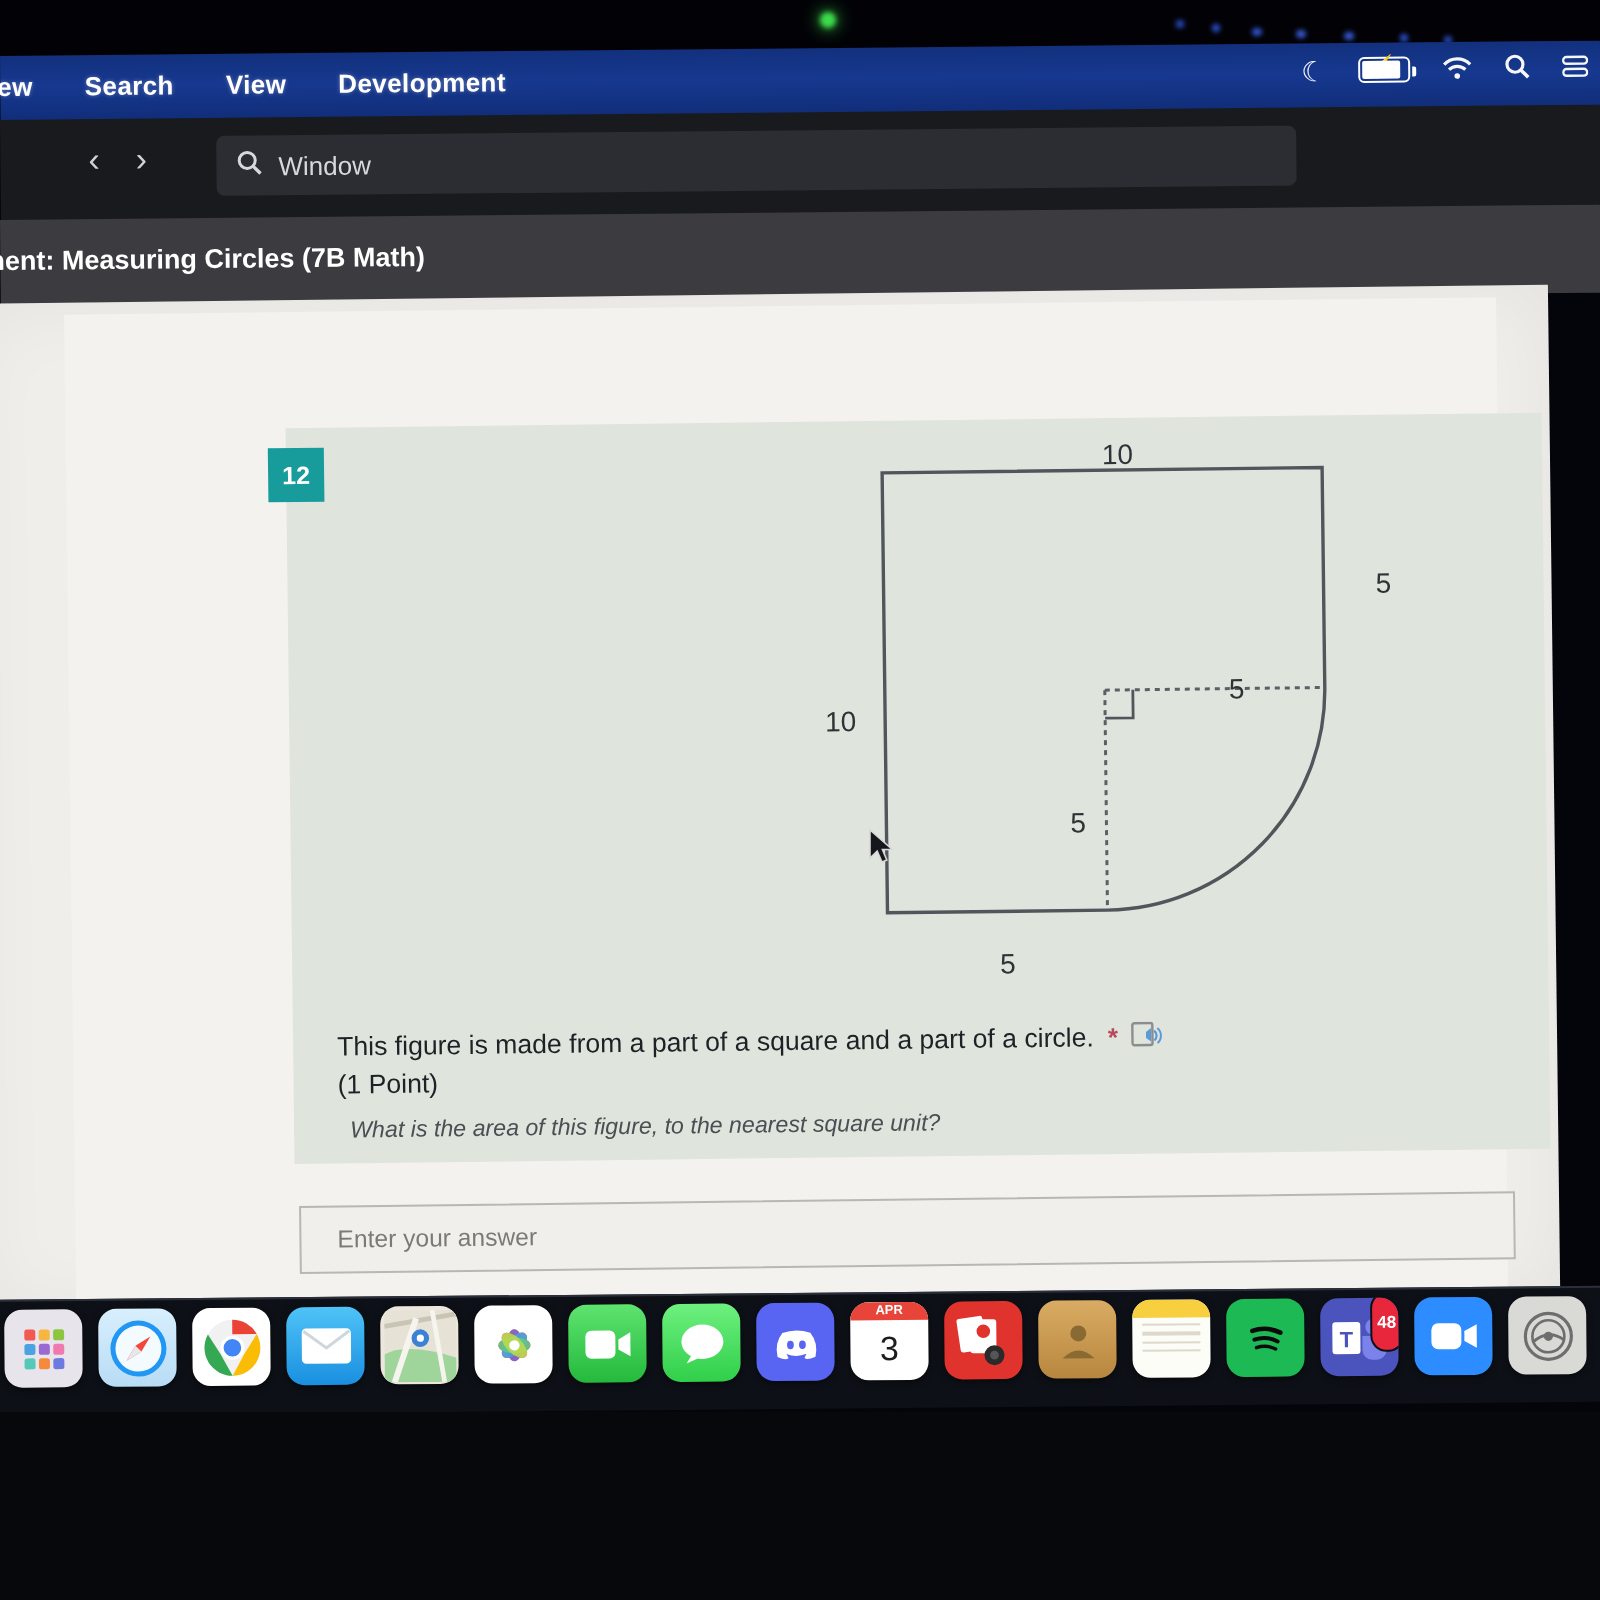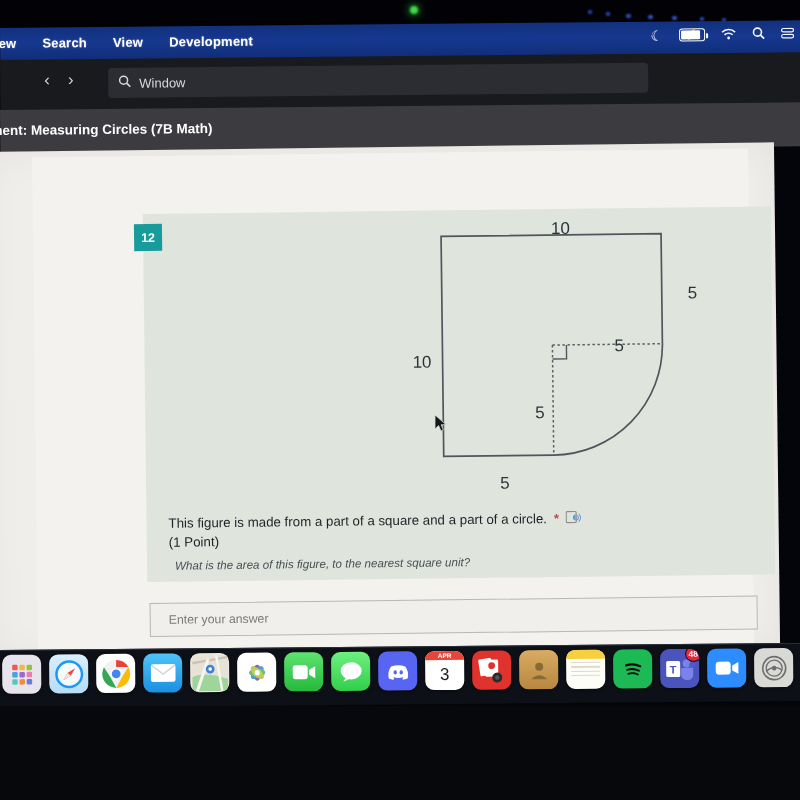--- a/index.html
+++ b/index.html
@@ -96,21 +96,21 @@
   .qnum {
     position: absolute; left: -9px; top: 10px; width: 28px; height: 27px;
     background: #179b9b; color: #fff; font-size: 12.5px; font-weight: bold;
     display: flex; align-items: center; justify-content: center;
   }
 
   
   .figure { position: absolute; left: 272px; top: 4px; width: 290px; height: 290px; }
   .figure svg { width: 100%; height: 100%; display: block; }
   .flabel {
-    position: absolute; color: #2e3338; font-size: 17px;
+    position: absolute; color: #2e3338; font-size: 14px;
     font-family: "Liberation Sans", sans-serif;
   }
   .lbl-top   { left: 136px; top: 6px; }
   .lbl-right { left: 272px; top: 72px; }
   .lbl-left  { left: -4px;  top: 138px; }
   .lbl-bottom{ left: 82px;  top: 260px; }
   .lbl-rad-h { left: 198px; top: 124px; }
   .lbl-rad-v { left: 118px; top: 190px; }
 
   
@@ -150,21 +150,21 @@
   .dock {
     position: absolute; left: 12px; top: 4px; display: flex; align-items: center; gap: 8px;
   }
   .dicon {
     width: 39px; height: 39px; border-radius: 9px; position: relative;
     display: flex; align-items: center; justify-content: center;
     font-size: 16px; color: #fff; overflow: hidden;
     box-shadow: 0 1px 3px rgba(0,0,0,.5);
   }
   .badge {
-    position: absolute; right: -3px; top: -3px; min-width: 15px; height: 16px;
+    position: absolute; right: -3px; top: -3px; min-width: 15px; height: 30px;
     background: #e8273d; color: #fff; border-radius: 8px; font-size: 8.5px;
     display: flex; align-items: center; justify-content: center; padding: 0 3px;
     font-weight: bold; border: 1px solid #0d1016;
   }
   .bottom-void {
     position: absolute; left: 0; top: 706px; width: 800px; height: 94px; background: #07080c;
   }
 </style>
 </head>
 <body>

